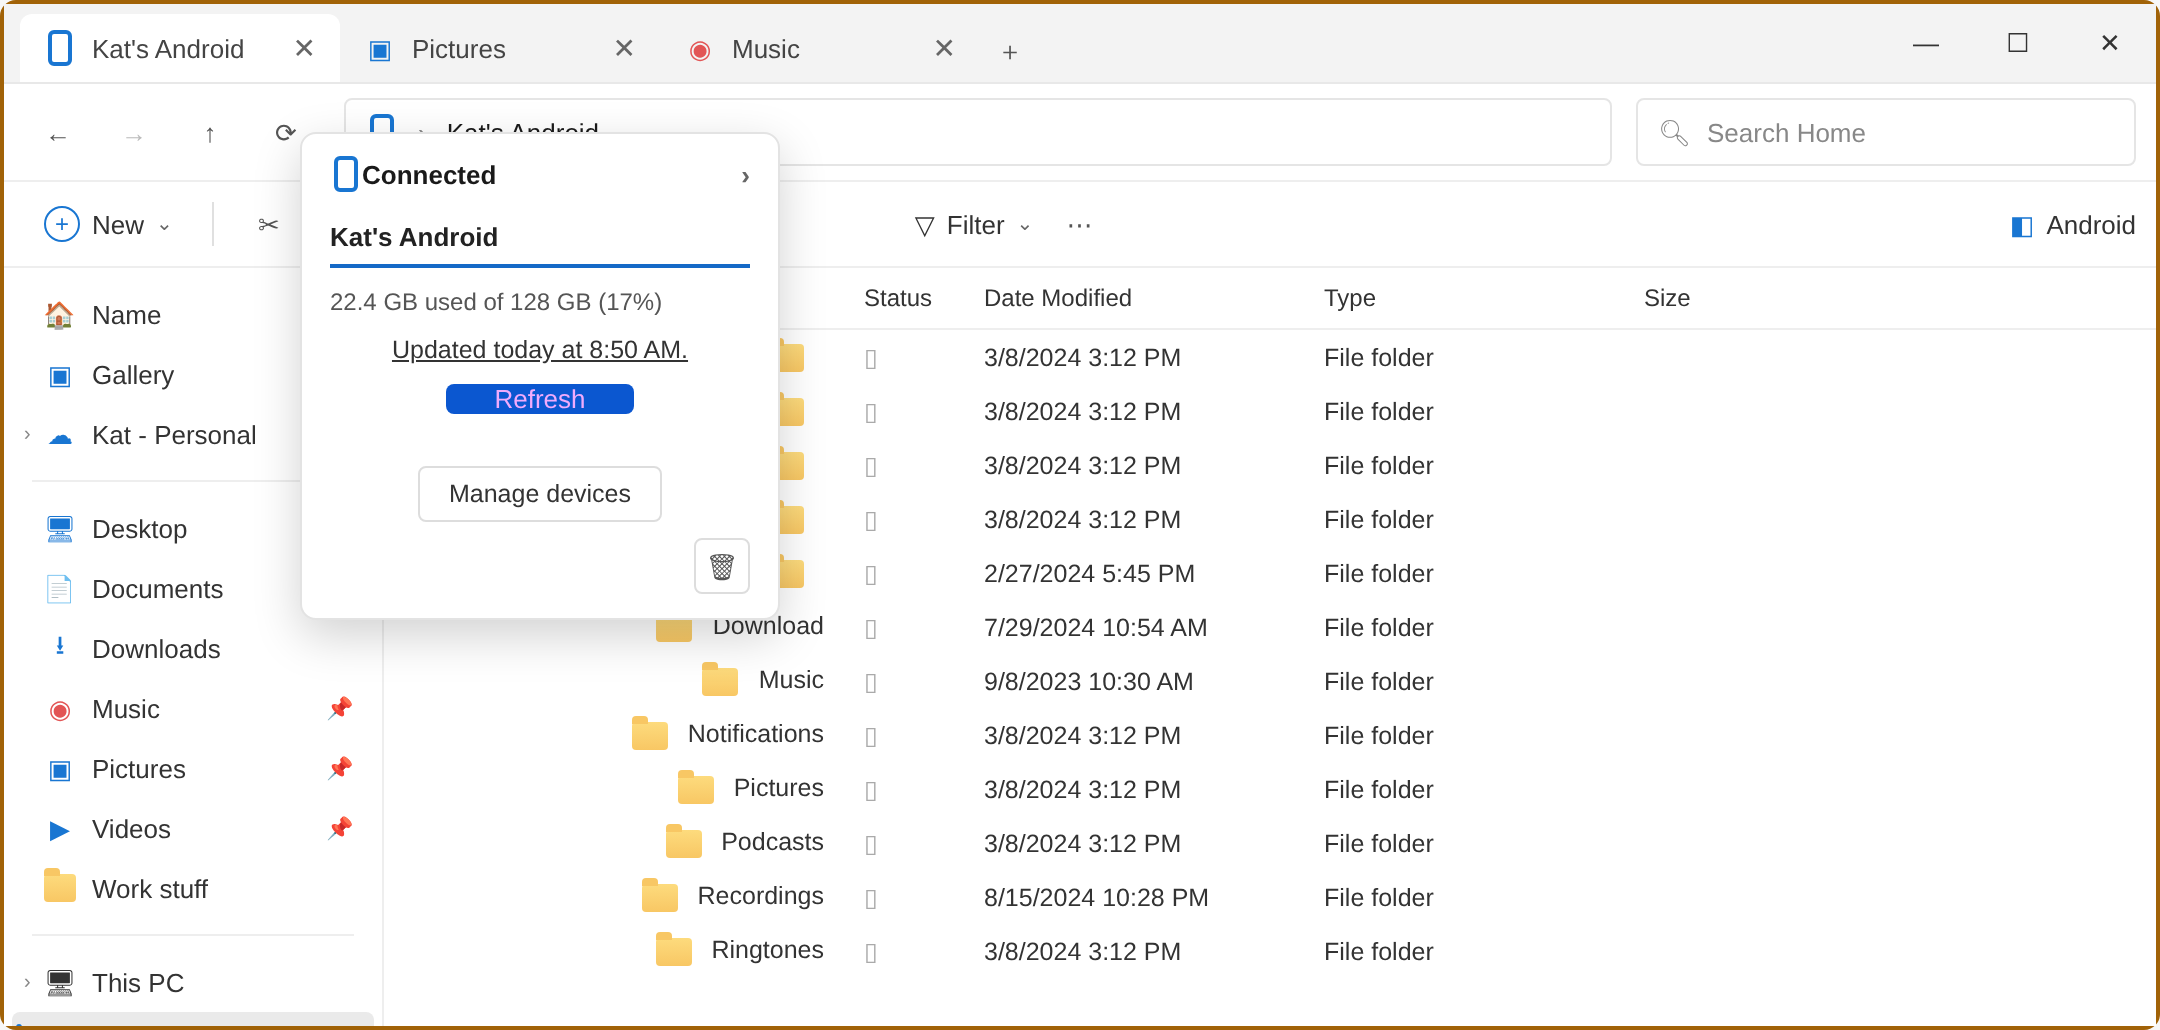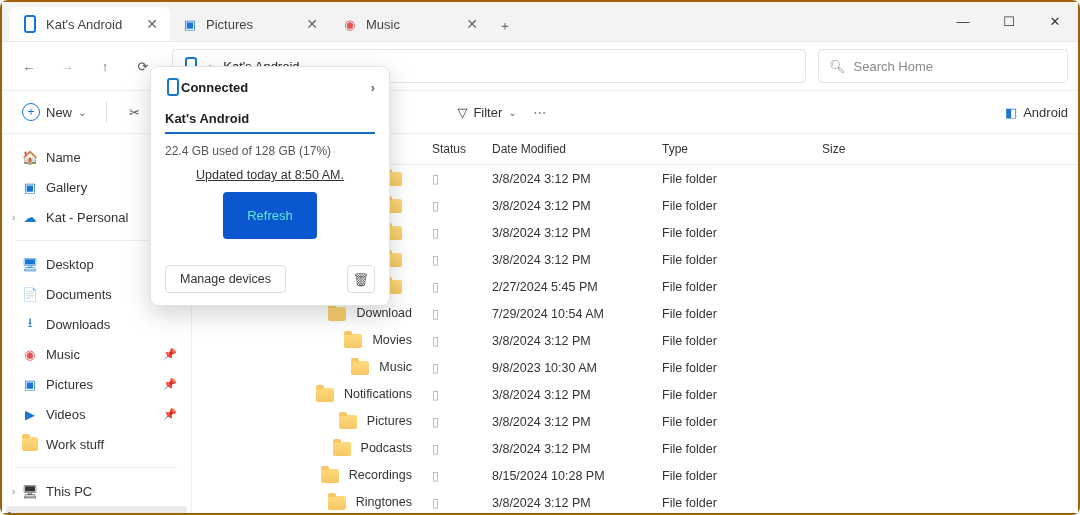--- a/index.html
+++ b/index.html
@@ -59,22 +59,22 @@
     .status-icon { color:#aaa; }
 
     
     .popup { position:absolute; left:150px; top:66px; width:240px; background:#fff; border:1px solid #e3e3e3; border-radius:8px; box-shadow: 0 8px 24px rgba(0,0,0,0.18); z-index:50; padding-bottom:12px; }
     .popup-head { display:flex; align-items:center; gap:0; padding: 12px 14px; font-weight:600; }
     .popup-head .chev { margin-left:auto; color:#666; }
     .popup-body { padding: 0 14px; font-size:12px; color:#555; }
     .popup-title { font-size:13px; font-weight:600; color:#222; margin-top:4px; }
     .popup-bar { height:2px; background:#1569c7; margin:6px 0 10px; }
     .popup-status { text-align:center; margin: 10px 0; color:#333; font-size:12.5px;text-decoration:underline; }
-    .refresh-btn { display:block; margin: 0 auto; background:#0b57d0; color:#5eead4; border:none; border-radius:4px; padding:16px 24px; font-size:13px; }
-    .popup-footer { display:flex; align-items:center; gap:8px; padding: 10px 14px 0; margin-top:16px; }
+    .refresh-btn { display:block; margin: 0 auto; background:#0b57d0; color:#f0abfc; border:none; border-radius:4px; padding:0 24px; font-size:13px; }
+    .popup-footer { display:flex; align-items:center; gap:8px; padding: 10px 14px 0; margin-top:16px;flex-direction:column; }
     .manage-btn { flex:0 0 auto; border:1px solid #ddd; background:#fff; border-radius:4px; padding:6px 14px; font-size:12.5px; color:#333; }
     .trash-btn { margin-left:auto; width:28px; height:28px; display:flex; align-items:center; justify-content:center; border:1px solid #ddd; border-radius:4px; color:#555; }
 
     .phone-icon { width:12px; height:18px; border:2px solid #1976d2; border-radius:3px; }
     .blue { color:#1976d2; }
     .chev-down { font-size:10px; color:#666; }
     .filter-btn { display:flex; align-items:center; gap:6px; color:#333; margin-left: 260px; }
   </style>
 </head>
 <body>
@@ -266,27 +266,20 @@
               <td></td>
             </tr>
             <tr>
               <td class="name-cell"><span class="folder-icon"></span><span>Download</span></td>
               <td><span class="status-icon">▯</span></td>
               <td>7/29/2024 10:54 AM</td>
               <td>File folder</td>
               <td></td>
             </tr>
             <tr>
-              <td class="name-cell"><span class="folder-icon"></span><span>Movies</span></td>
-              <td><span class="status-icon">▯</span></td>
-              <td>3/8/2024 3:12 PM</td>
-              <td>File folder</td>
-              <td></td>
-            </tr>
-            <tr>
               <td class="name-cell"><span class="folder-icon"></span><span>Music</span></td>
               <td><span class="status-icon">▯</span></td>
               <td>9/8/2023 10:30 AM</td>
               <td>File folder</td>
               <td></td>
             </tr>
             <tr>
               <td class="name-cell"><span class="folder-icon"></span><span>Notifications</span></td>
               <td><span class="status-icon">▯</span></td>
               <td>3/8/2024 3:12 PM</td>

